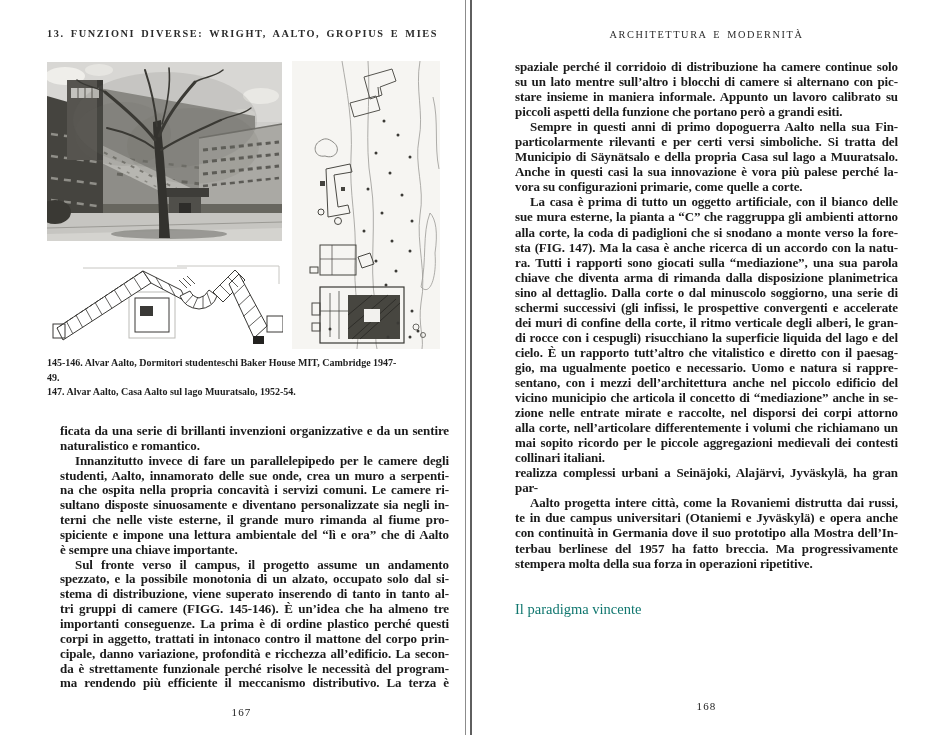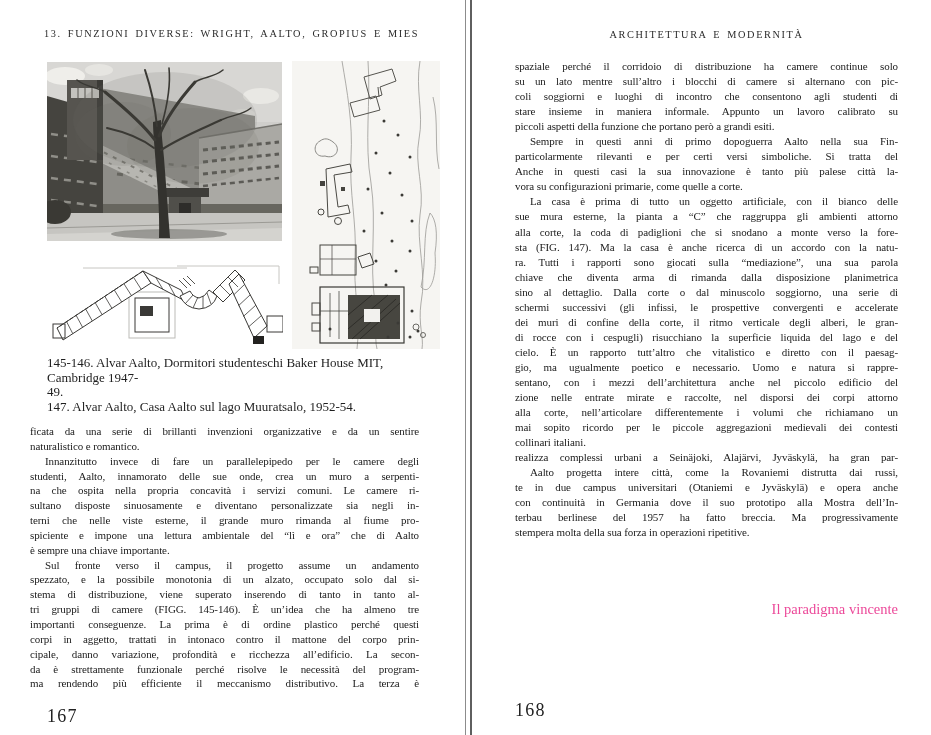--- a/index.html
+++ b/index.html
@@ -5,39 +5,39 @@
   html,body{margin:0;padding:0;background:#ffffff;}
   .spread{position:relative;width:931px;height:735px;background:#ffffff;overflow:hidden;
           font-family:"Liberation Serif","DejaVu Serif",serif;color:#1b1b1b;}
   .page{position:absolute;top:0;height:735px;}
   .page.left{left:0;width:465px;}
   .page.right{left:470px;width:555px;}
   .divider{position:absolute;left:465px;top:0;width:4px;height:735px;
            border-left:1px solid #8c8c8c;border-right:2px solid #5f5f5f;background:#fff;}
   .runhead{position:absolute;text-align:center;font-size:10.3px;letter-spacing:1.6px;
            word-spacing:2px;color:#2b2b2b;white-space:nowrap;}
-  .runhead.lp{left:37px;top:28px;width:389px;}
+  .runhead.lp{left:47px;top:28px;width:389px;font-weight:bold;}
   .runhead.rp{left:45px;top:29px;width:383px;}
   figure{margin:0;position:absolute;}
   .fig-photo{left:47px;top:62px;width:235px;height:179px;}
   .fig-siteplan{left:292px;top:61px;width:148px;height:288px;}
   .fig-floorplan{left:47px;top:258px;width:236px;height:91px;}
-  .caption{position:absolute;left:47px;top:356px;width:392px;font-size:13px;
-           line-height:14.6px;color:#1e1e1e;}
-  .body-text{position:absolute;width:389px;font-size:11px;line-height:14.85px;
-             letter-spacing:-0.1px;color:#1b1b1b;}
-  .lp-body{left:30px;top:424px;}
+  .caption{position:absolute;left:47px;top:356px;width:392px;font-size:10px;
+           line-height:14.6px;color:#1e1e1e;font-weight:bold;}
+  .body-text{position:absolute;width:389px;font-size:13px;line-height:14.85px;
+             letter-spacing:-0.1px;color:#1b1b1b;font-weight:bold;}
+  .lp-body{left:60px;top:424px;}
   .rp-body1{left:45px;top:59px;width:383px;line-height:15.05px;}
   .rp-body2{left:45px;top:644px;width:383px;line-height:15.05px;}
   .bl{text-align:justify;text-align-last:justify;overflow:hidden;white-space:normal;}
   .bl.end{text-align-last:left;}
   .bl.ind{text-indent:15px;}
-  .section-heading{position:absolute;left:45px;top:601px;width:383px;text-align:right;
-           font-size:14.5px;font-weight:normal;margin:0;color:#ec4899;}
-  .folio{position:absolute;text-align:left;font-size:18px;letter-spacing:1.2px;color:#222;}
+  .section-heading{position:absolute;left:45px;top:601px;width:383px;text-align:left;
+           font-size:14.5px;font-weight:normal;margin:0;color:#0f766e;}
+  .folio{position:absolute;text-align:center;font-size:11px;letter-spacing:1.2px;color:#222;}
   .folio.lp{left:47px;top:706px;width:389px;}
   .folio.rp{left:45px;top:700px;width:383px;}
   svg{display:block;width:100%;height:100%;}
 </style>
 </head>
 <body>
 
 <div class="spread">
 
   <section class="page left">
@@ -240,40 +240,41 @@
     <div class="folio lp">167</div>
   </section>
 
   <div class="divider"></div>
 
   <section class="page right">
     <div class="runhead rp">ARCHITETTURA E MODERNITÀ</div>
     <div class="body-text rp-body1" id="right-body-1">
         <div class="bl">spaziale perché il corridoio di distribuzione ha camere continue solo</div>
         <div class="bl">su un lato mentre sull’altro i blocchi di camere si alternano con pic-</div>
-        <div class="bl">coli soggiorni e luoghi di incontro che consentono agli studenti di</div>
         <div class="bl">stare insieme in maniera informale. Appunto un lavoro calibrato su</div>
         <div class="bl end">piccoli aspetti della funzione che portano però a grandi esiti.</div>
         <div class="bl ind">Sempre in questi anni di primo dopoguerra Aalto nella sua Fin-</div>
         <div class="bl">particolarmente rilevanti e per certi versi simboliche. Si tratta del</div>
-        <div class="bl">Anche in questi casi la sua innovazione è tanto più palese città la-</div>
+        <div class="bl">Municipio di Säynätsalo e della propria Casa sul lago a Muuratsalo.</div>
+        <div class="bl">Anche in questi casi la sua innovazione è vora più palese perché la-</div>
         <div class="bl end">vora su configurazioni primarie, come quelle a corte.</div>
         <div class="bl ind">La casa è prima di tutto un oggetto artificiale, con il bianco delle</div>
         <div class="bl">sue mura esterne, la pianta a “C” che raggruppa gli ambienti attorno</div>
         <div class="bl">alla corte, la coda di padiglioni che si snodano a monte verso la fore-</div>
         <div class="bl">sta (FIG. 147). Ma la casa è anche ricerca di un accordo con la natu-</div>
         <div class="bl">ra. Tutti i rapporti sono giocati sulla “mediazione”, una sua parola</div>
         <div class="bl">chiave che diventa arma di rimanda dalla disposizione planimetrica</div>
         <div class="bl">sino al dettaglio. Dalla corte o dal minuscolo soggiorno, una serie di</div>
         <div class="bl">schermi successivi (gli infissi, le prospettive convergenti e accelerate</div>
         <div class="bl">dei muri di confine della corte, il ritmo verticale degli alberi, le gran-</div>
         <div class="bl">di rocce con i cespugli) risucchiano la superficie liquida del lago e del</div>
         <div class="bl">cielo. È un rapporto tutt’altro che vitalistico e diretto con il paesag-</div>
         <div class="bl">gio, ma ugualmente poetico e necessario. Uomo e natura si rappre-</div>
         <div class="bl">sentano, con i mezzi dell’architettura anche nel piccolo edificio del</div>
+        <div class="bl">vicino municipio che articola il concetto di “mediazione” anche in se-</div>
         <div class="bl">zione nelle entrate mirate e raccolte, nel disporsi dei corpi attorno</div>
         <div class="bl">alla corte, nell’articolare differentemente i volumi che richiamano un</div>
         <div class="bl">mai sopito ricordo per le piccole aggregazioni medievali dei contesti</div>
         <div class="bl end">collinari italiani.</div>
         <div class="bl">realizza complessi urbani a Seinäjoki, Alajärvi, Jyväskylä, ha gran par-</div>
         <div class="bl ind">Aalto progetta intere città, come la Rovaniemi distrutta dai russi,</div>
         <div class="bl">te in due campus universitari (Otaniemi e Jyväskylä) e opera anche</div>
         <div class="bl">con continuità in Germania dove il suo prototipo alla Mostra dell’In-</div>
         <div class="bl">terbau berlinese del 1957 ha fatto breccia. Ma progressivamente</div>
         <div class="bl end">stempera molta della sua forza in operazioni ripetitive.</div>

